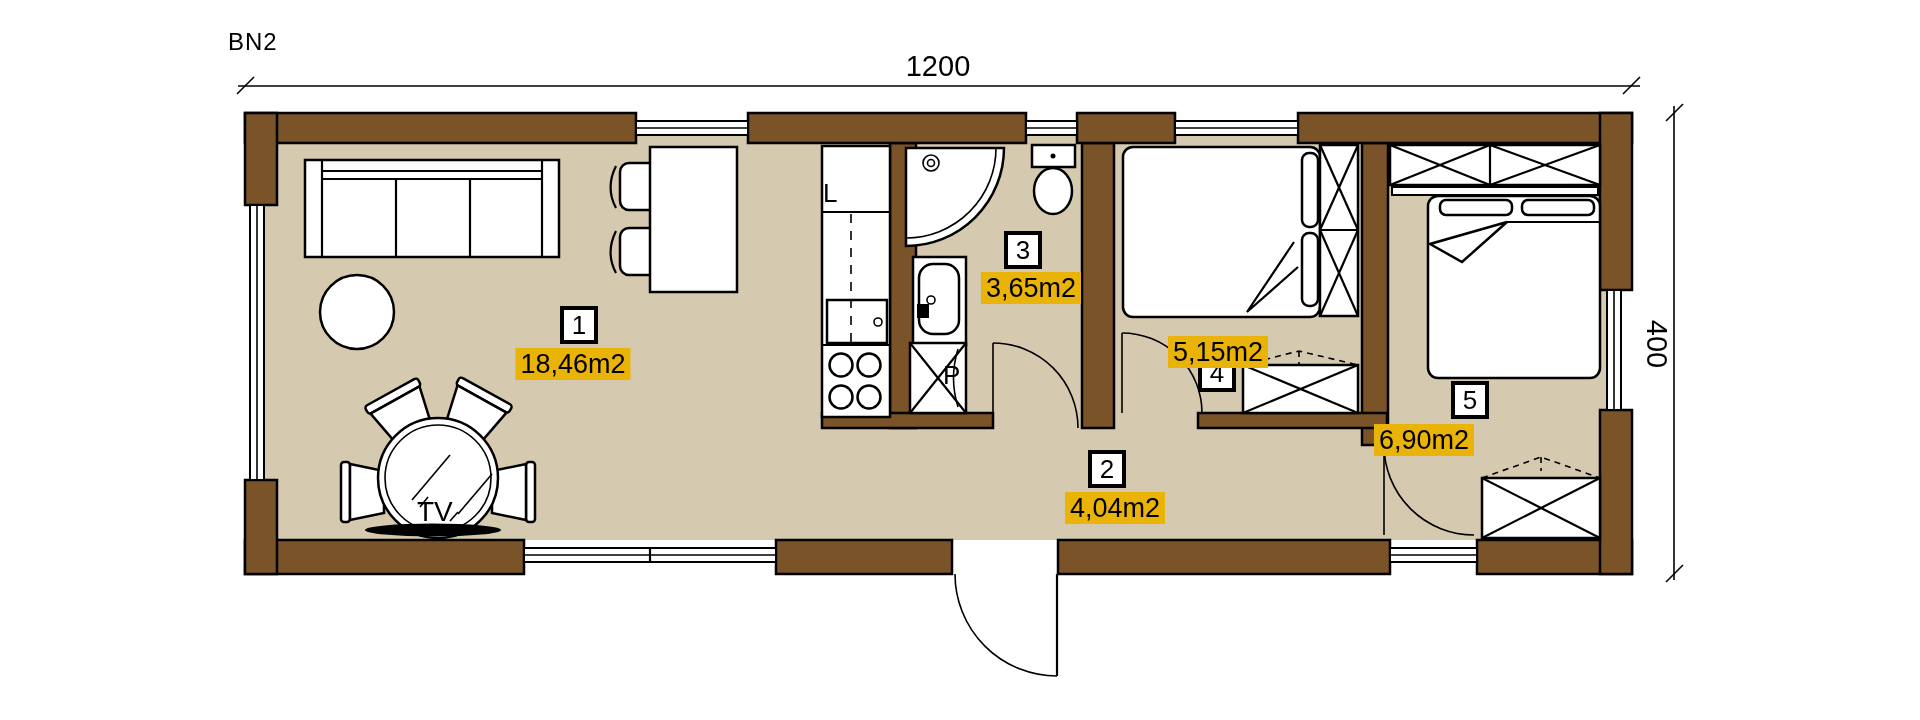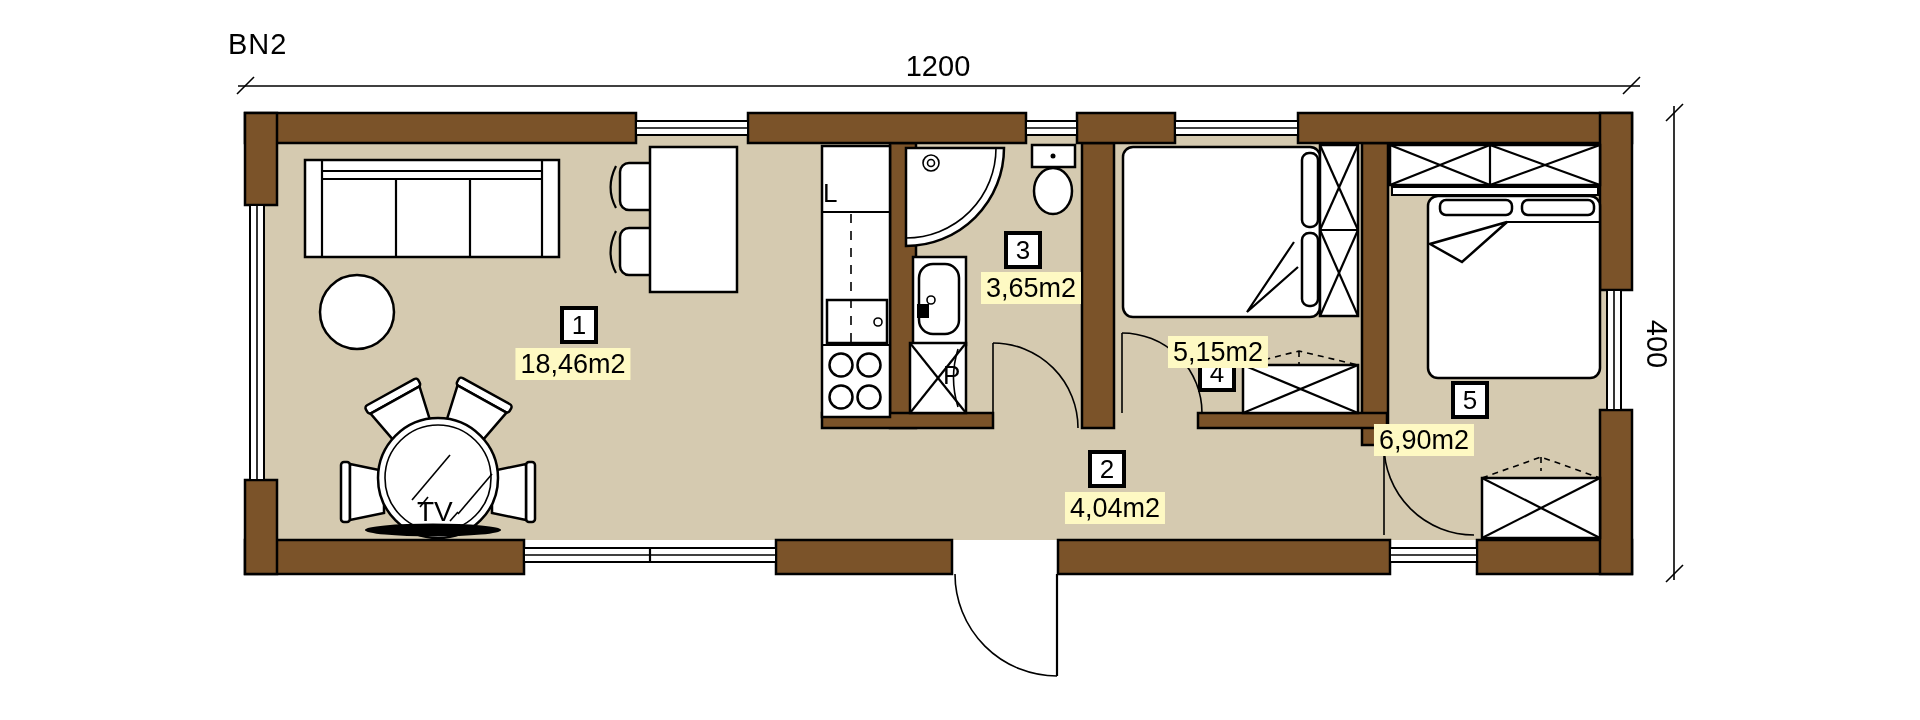--- a/index.html
+++ b/index.html
@@ -9,27 +9,27 @@
   
   .wall{fill:var(--wall,#7b5329);stroke:var(--line,#000);stroke-width:2.5;}
   .floor{fill:var(--floor,#d5cab0);stroke:none;}
   .shape{fill:#ffffff;stroke:var(--line,#000);stroke-width:2.5;}
   .ln{fill:none;stroke:var(--line,#000);stroke-width:2.2;}
   .thin{stroke-width:1.6;}
   .dash{stroke-dasharray:9 8;}
   .blk{fill:var(--line,#000);stroke:none;}
   .win{fill:#ffffff;stroke:var(--line,#000);stroke-width:2;}
   
-  .plan-title{position:absolute;left:228px;top:28px;font-size:29px;letter-spacing:1px;}
+  .plan-title{position:absolute;left:228px;top:28px;font-size:24px;letter-spacing:1px;}
   .dim-label{position:absolute;font-size:29px;white-space:nowrap;}
   .dim-w{left:938px;top:50px;transform:translateX(-50%);}
   .dim-h{left:1656px;top:344px;transform:translate(-50%,-50%) rotate(90deg);}
   .room-box{position:absolute;width:30px;height:30px;background:#fff;border:4px solid #000;
             display:flex;align-items:center;justify-content:center;font-size:26px;}
-  .area-label{position:absolute;transform:translateX(-50%);background:#fef9c3;padding:0 5px;
+  .area-label{position:absolute;transform:translateX(-50%);background:#eab308;padding:0 5px;
               font-size:27px;white-space:nowrap;line-height:32px;}
   .fixture-label{position:absolute;font-size:26px;}
   .fx-l{left:823px;top:178px;}
   .fx-p{left:943px;top:360px;}
   .fx-tv{left:417px;top:496px;font-size:28px;}
 </style>
 </head>
 <body>
 
 <div class="stage">

